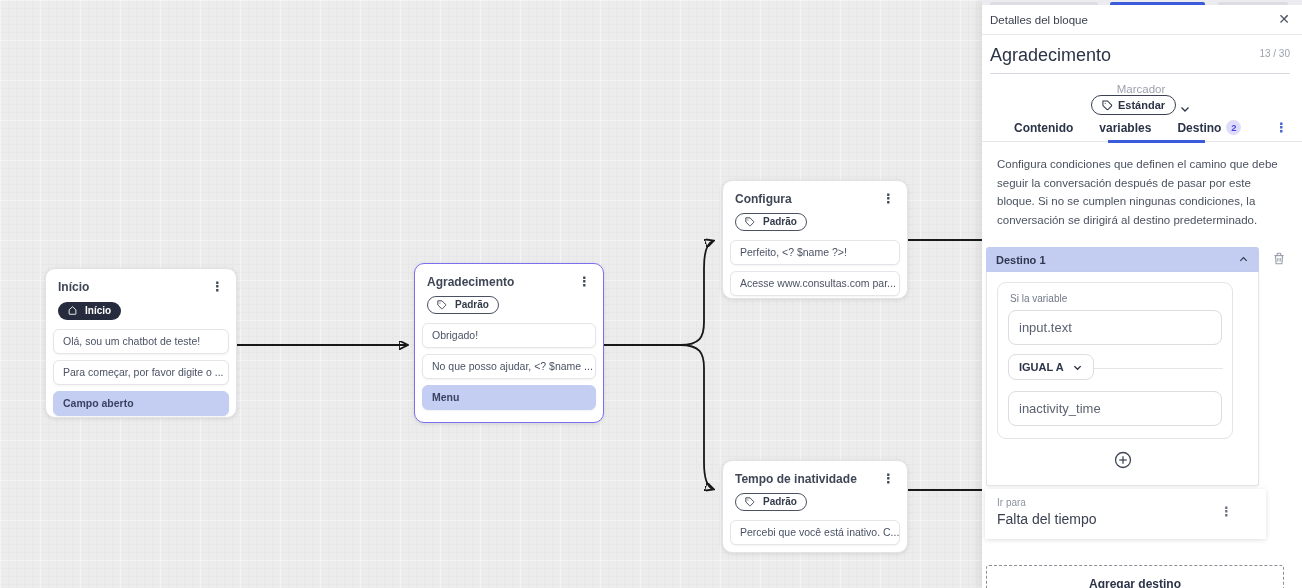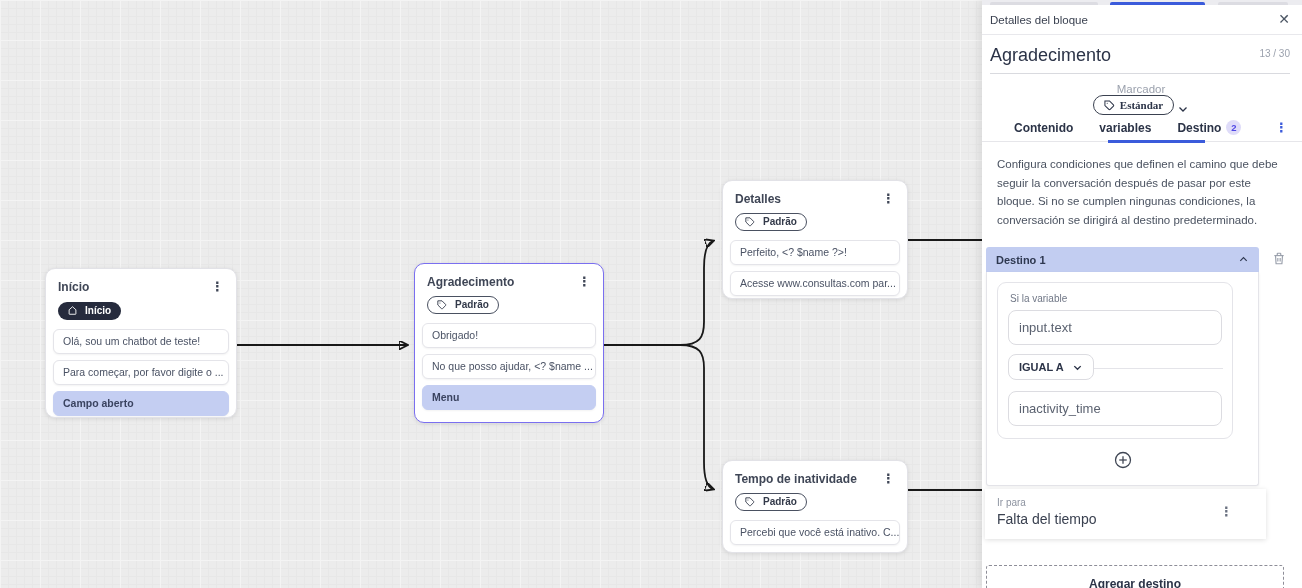--- a/index.html
+++ b/index.html
@@ -45,21 +45,21 @@
   .tabstrip .seg.blue { background:#3b5bdb; height:3.5px; }
   .panel-head { display:flex; justify-content:space-between; align-items:flex-end; padding:7px 12px 8px 8px; border-bottom:1px solid #e8e8ec; }
   .panel-head-title { font-size:11.5px; color:#3a4150; }
   .close-x { font-size:14px; color:#4b5563; cursor:pointer; line-height:14px; }
   .block-title-row { display:flex; justify-content:space-between; align-items:flex-start; padding:10px 12px 0 8px; }
   .block-name { font-size:18px; font-weight:500; color:#2b3347; line-height:20px; }
   .char-counter { font-size:10px; color:#9ba1ad; margin-top:3px; }
   .title-underline { margin:0 12px 0 8px; padding-top:8px; border-bottom:1px solid #d9dadf; }
   .marcador-row { display:flex; justify-content:space-between; align-items:center; padding:9px 10px 0 8px; height:29px;flex-direction:column; }
   .marcador-label { font-size:11.5px; color:#9ba1ad; }
-  .marcador-right { display:flex; align-items:flex-end; gap:3px;font-family:Liberation Serif, serif; }
+  .marcador-right { display:flex; align-items:flex-end; gap:3px; }
   .pill-outline { display:inline-flex; align-items:center; gap:5px; border:1.3px solid #3a4150; border-radius:999px; padding:3px 10px; font-size:11px; font-weight:700; color:#2b3347; background:#fff; cursor:pointer; }
   .chev { display:inline-flex; color:#2b3347; }
   .tabs-row { position:relative; margin-top:11px; height:28px; display:flex; align-items:center; gap:26px; padding-left:32px; border-bottom:1px solid #e6e6ea; }
   .tab { font-size:12px; font-weight:700; color:#2b3347; cursor:pointer; display:inline-flex; align-items:center; gap:5px; }
   .count-badge { width:15px; height:15px; border-radius:50%; background:#dfdcf9; color:#4f46e5; font-size:9.5px; font-weight:700; display:inline-flex; align-items:center; justify-content:center; }
   .tabs-kebab { position:absolute; right:14px; top:6px; color:#3b5bdb; font-size:13px; font-weight:700; cursor:pointer; }
   .active-underline { position:absolute; left:126px; bottom:-1.5px; width:97px; height:3px; background:#3b5bdb; }
   .panel-desc { padding:13px 18px 0 15px; font-size:11.5px; line-height:18.5px; color:#4a5260; }
 
   .dest-row { position:relative; margin:18px 0 0 4px; width:273px; }
@@ -139,21 +139,21 @@
     </div>
     <div class="msgs">
       <div class="msg">Obrigado!</div>
       <div class="msg">No que posso ajudar, &lt;? $name ...</div>
       <div class="msg hl">Menu</div>
     </div>
   </div>
 
   <div class="node" style="left:722px; top:180px; width:186px; height:119px;">
     <div class="node-head">
-      <span class="node-title">Detalles</span>
+      <span class="node-title">Configura</span>
       <span class="kebab">⋮</span>
     </div>
     <div class="badge-row">
       <span class="badge outline">
         <svg width="10" height="10" viewBox="0 0 24 24" fill="none" stroke="#333a4a" stroke-width="2.2">
             <path d="M20.59 13.41l-7.17 7.17a2 2 0 0 1-2.83 0L2 12V2h10l8.59 8.59a2 2 0 0 1 0 2.82z"></path>
             <circle cx="7" cy="7" r="1.2" fill="#333a4a" stroke="none"></circle>
           </svg>
         <span>Padrão</span>
       </span>

